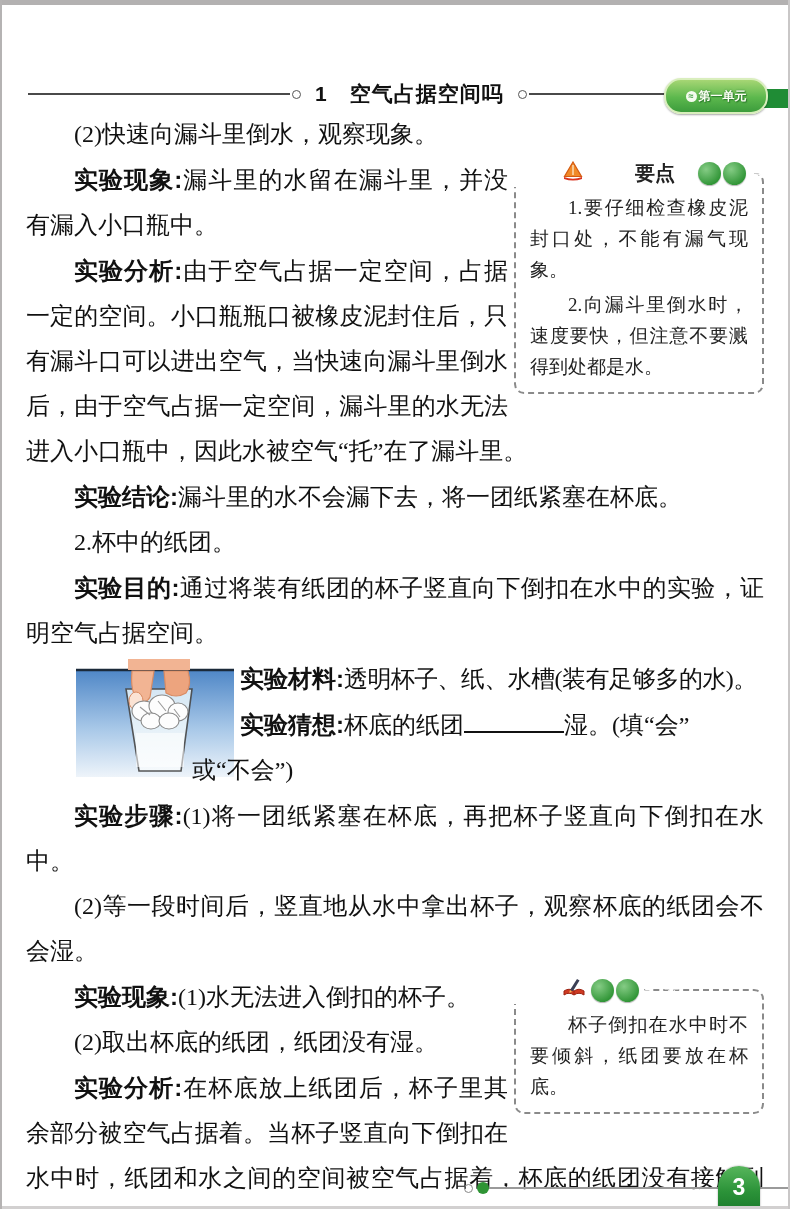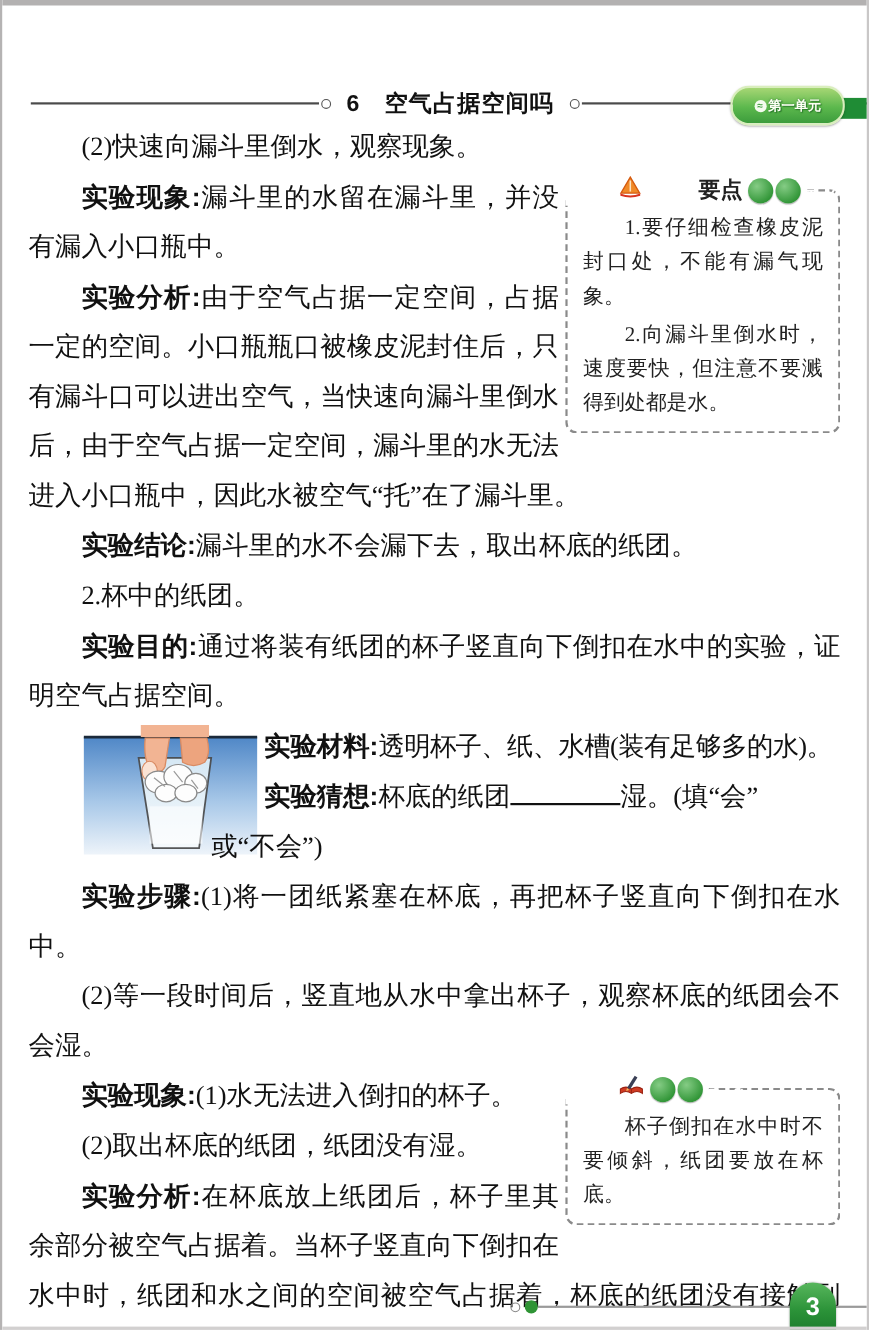--- a/index.html
+++ b/index.html
@@ -80,21 +80,21 @@
     background: #fff;
   }
   .tip-header {
     position: absolute; top: -15px; left: -2px;
     display: flex; align-items: center;
     background: #fff; padding-right: 5px; height: 28px;
   }
   .tip-header .ticon { margin-right: 3px; flex: 0 0 auto; }
   .tip-title {
     font-family: "Liberation Sans", "DejaVu Sans", sans-serif;
-    font-weight: bold; font-size: 20px; color: #222; margin-right: 3px;
+    font-weight: bold; font-size: 20px; color: #222; margin-right: 21px;
     white-space: nowrap;
   }
   .tip-badge {
     width: 23px; height: 23px; border-radius: 50%;
     background: radial-gradient(circle at 35% 32%, #85cc85, #2f9435 75%);
     color: #fff; font-size: 15px; line-height: 23px; text-align: center;
     font-family: "Liberation Sans", "DejaVu Sans", sans-serif;
     font-weight: bold; margin-left: 2px; flex: 0 0 auto;
     box-shadow: 0 1px 1px rgba(0,0,0,.3);
   }
@@ -129,21 +129,21 @@
 </style>
 </head>
 <body>
 
 <div class="page">
   <div class="edge-top"></div>
 
   <div class="page-header">
     <span class="h-line left"></span>
     <span class="h-circ"></span>
-    <span class="h-title">6　空气占据空间吗</span>
+    <span class="h-title">1　空气占据空间吗</span>
     <span class="h-circ"></span>
     <span class="h-line right"></span>
     <span class="unit-strip"></span>
     <span class="unit-badge">第一单元</span>
   </div>
 
   <div class="content">
 
     <div class="para">
       <span>(2)快速向漏斗里倒水，观察现象。</span>
@@ -170,21 +170,21 @@
         </div>
       </aside>
       <b class="lbl">实验现象:</b><span>漏斗里的水留在漏斗里，并没有漏入小口瓶中。</span>
     </div>
 
     <div class="para">
       <b class="lbl">实验分析:</b><span>由于空气占据一定空间，占据一定的空间。小口瓶瓶口被橡皮泥封住后，只有漏斗口可以进出空气，当快速向漏斗里倒水后，由于空气占据一定空间，漏斗里的水无法进入小口瓶中，因此水被空气“托”在了漏斗里。</span>
     </div>
 
     <div class="para">
-      <b class="lbl">实验结论:</b><span>漏斗里的水不会漏下去，取出杯底的纸团。</span>
+      <b class="lbl">实验结论:</b><span>漏斗里的水不会漏下去，将一团纸紧塞在杯底。</span>
     </div>
 
     <div class="para">
       <span>2.杯中的纸团。</span>
     </div>
 
     <div class="para">
       <b class="lbl">实验目的:</b><span>通过将装有纸团的杯子竖直向下倒扣在水中的实验，证明空气占据空间。</span>
     </div>
 

